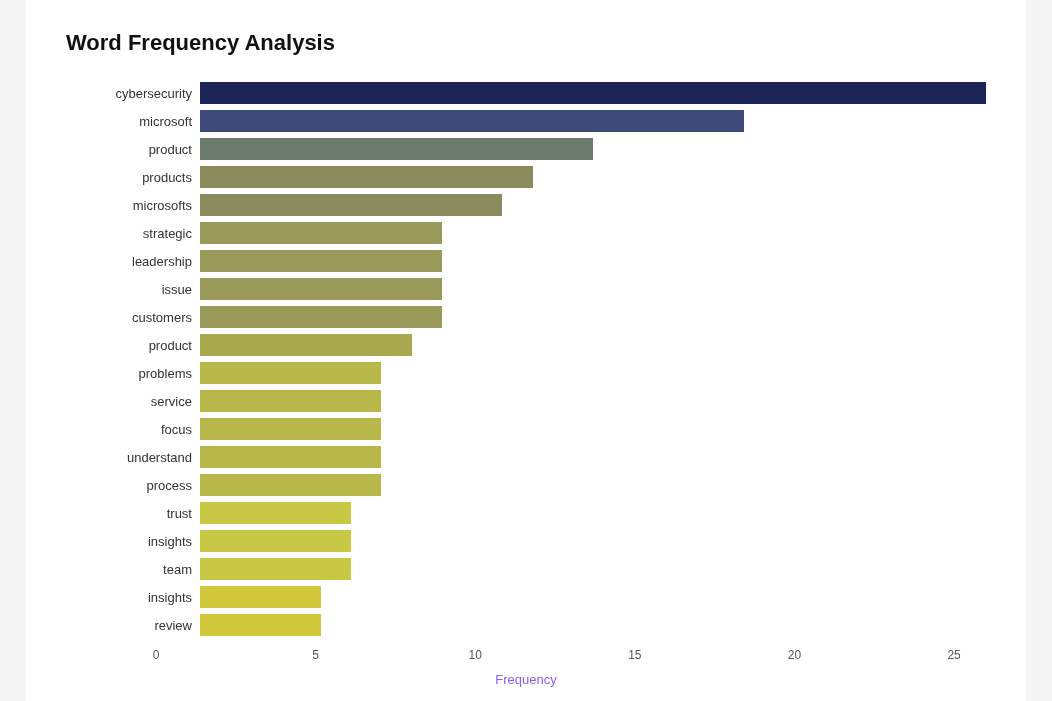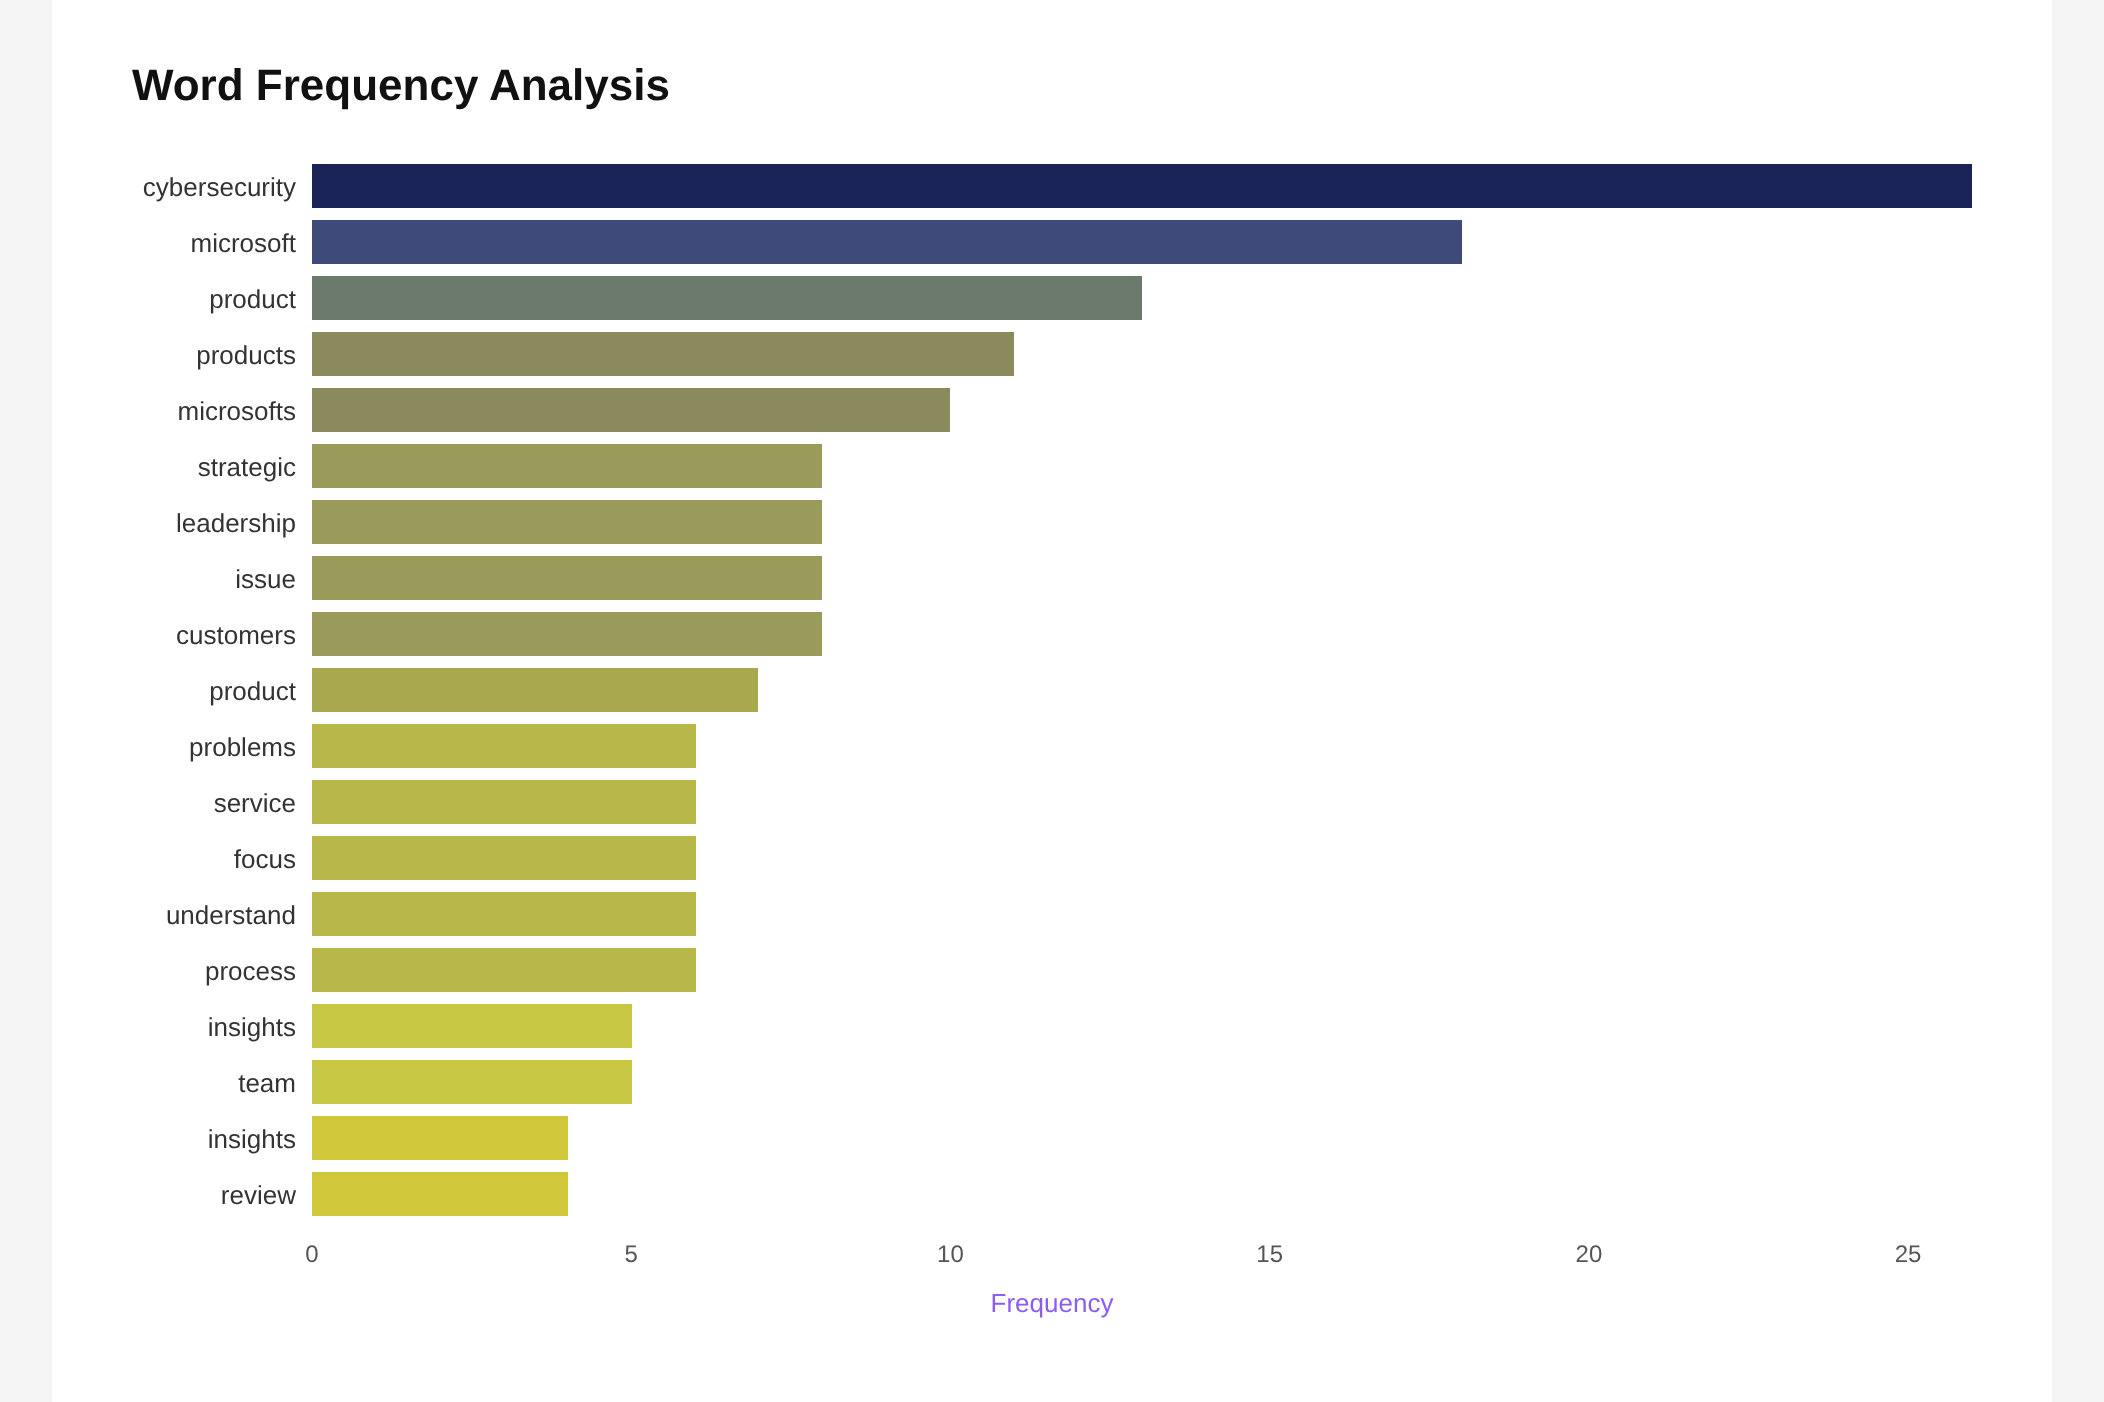--- a/index.html
+++ b/index.html
@@ -27,20 +27,21 @@
     }
     .chart-area {
       display: flex;
       flex-direction: column;
       position: relative;
     }
     .bars-section {
       display: flex;
       flex-direction: column;
       gap: 0;
+      margin-left: 44px;
     }
     .bar-row {
       display: flex;
       align-items: center;
       height: 26px;
       margin-bottom: 2px;
     }
     .bar-label {
       width: 90px;
       text-align: right;
@@ -181,20 +182,26 @@
             <div class="bar-fill" style="width: 23.0769%; background-color: rgb(184, 184, 74); z-index: 1;"></div>
           </div>
         </div>
         <div class="bar-row">
           <div class="bar-label">process</div>
           <div class="bar-track" style="position: relative;">
             <div class="bar-fill" style="width: 23.0769%; background-color: rgb(184, 184, 74); z-index: 1;"></div>
           </div>
         </div>
         <div class="bar-row">
+          <div class="bar-label">trust</div>
+          <div class="bar-track" style="position: relative;">
+            <div class="bar-fill" style="width: 19.2308%; background-color: rgb(200, 200, 68); z-index: 1;"></div>
+          </div>
+        </div>
+        <div class="bar-row">
           <div class="bar-label">insights</div>
           <div class="bar-track" style="position: relative;">
             <div class="bar-fill" style="width: 19.2308%; background-color: rgb(200, 200, 68); z-index: 1;"></div>
           </div>
         </div>
         <div class="bar-row">
           <div class="bar-label">team</div>
           <div class="bar-track" style="position: relative;">
             <div class="bar-fill" style="width: 19.2308%; background-color: rgb(200, 200, 68); z-index: 1;"></div>
           </div>

